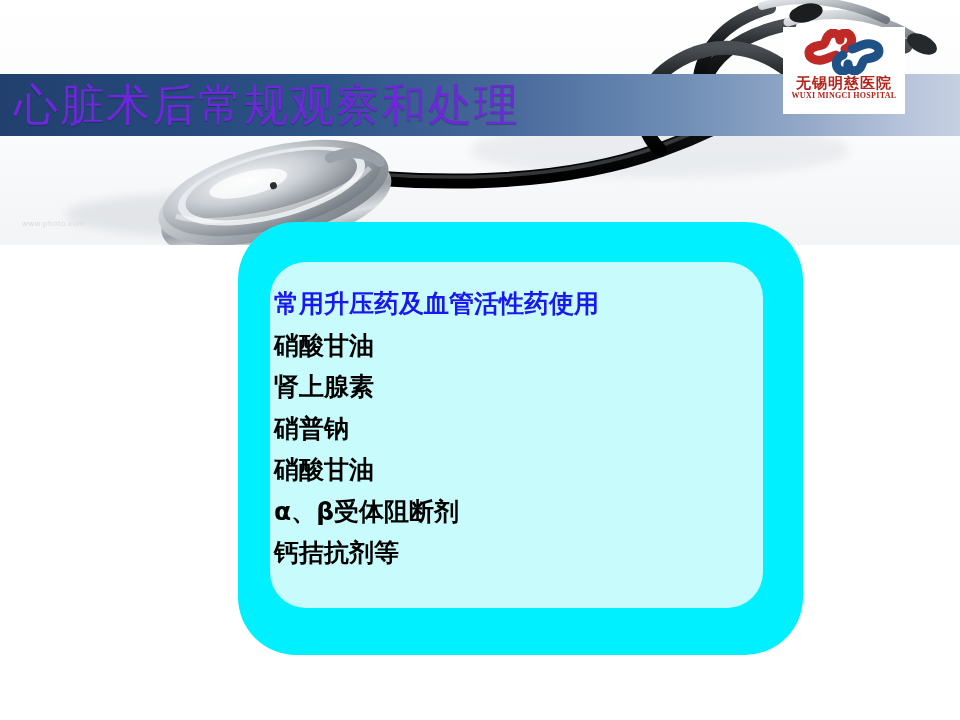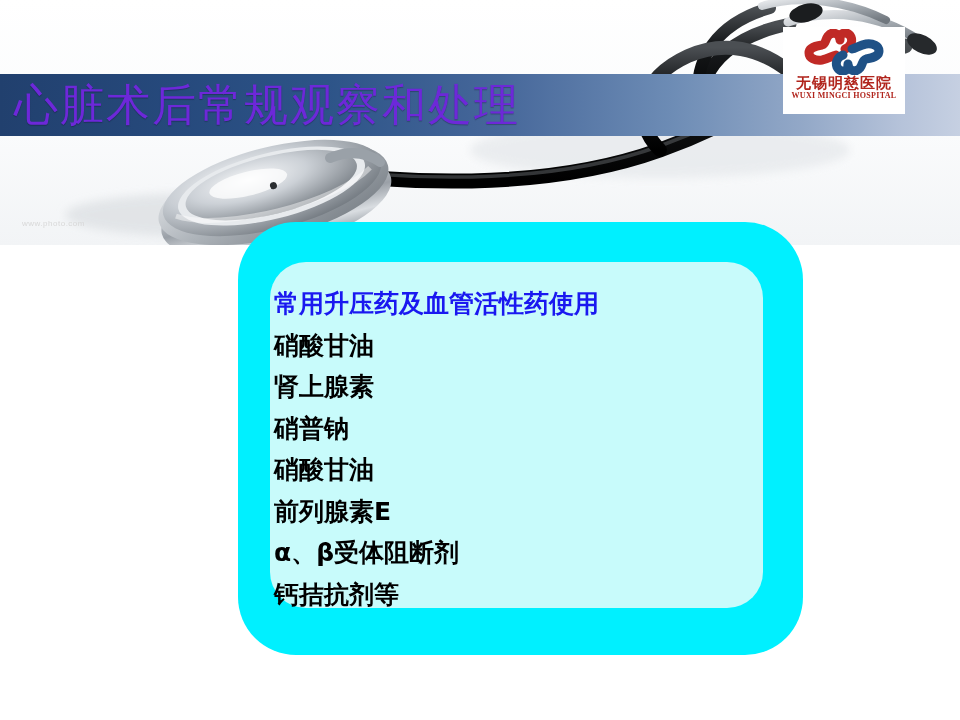--- a/index.html
+++ b/index.html
@@ -236,18 +236,17 @@
 
   <div class="outer-box"></div>
   <div class="inner-box"></div>
 
   <div class="text-list">
     <span class="line head">常用升压药及血管活性药使用</span>
     <span class="line">硝酸甘油</span>
     <span class="line">肾上腺素</span>
     <span class="line">硝普钠</span>
     <span class="line">硝酸甘油</span>
-    <span class="line">前列腺素E</span>
     <span class="line">α、β受体阻断剂</span>
     <span class="line">钙拮抗剂等</span>
   </div>
 
 </div>
 
 </body></html>

